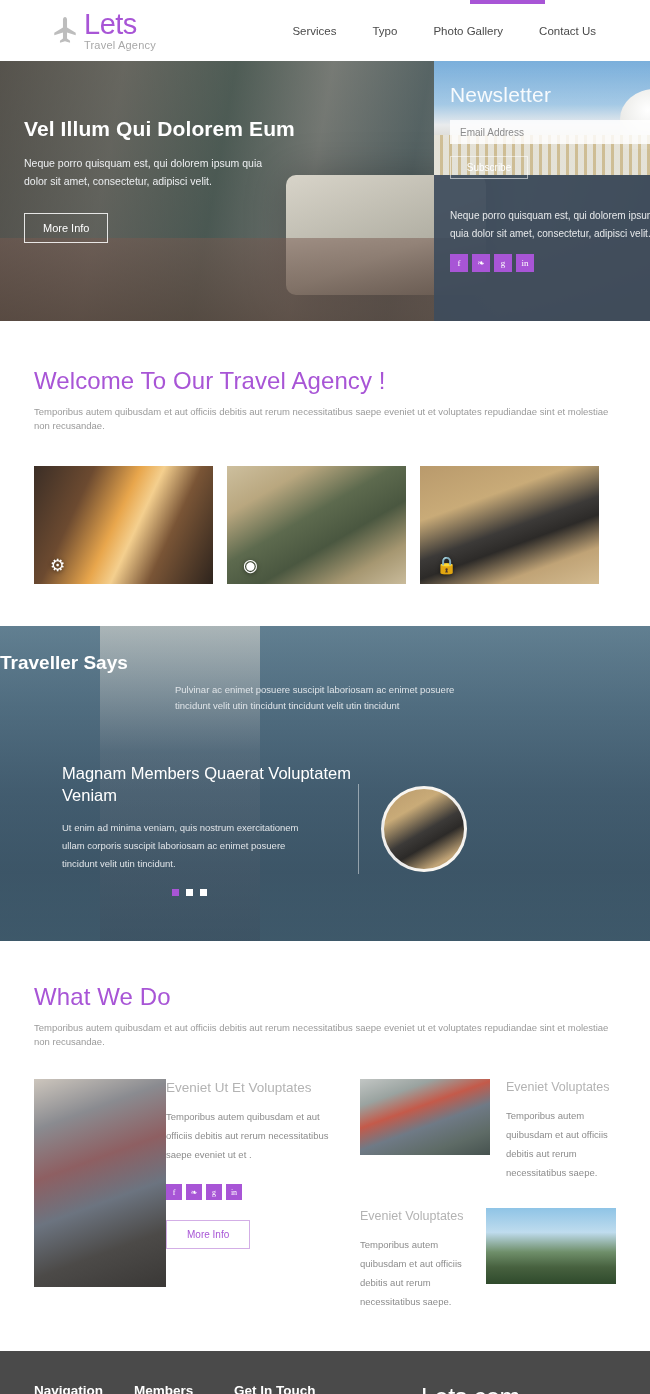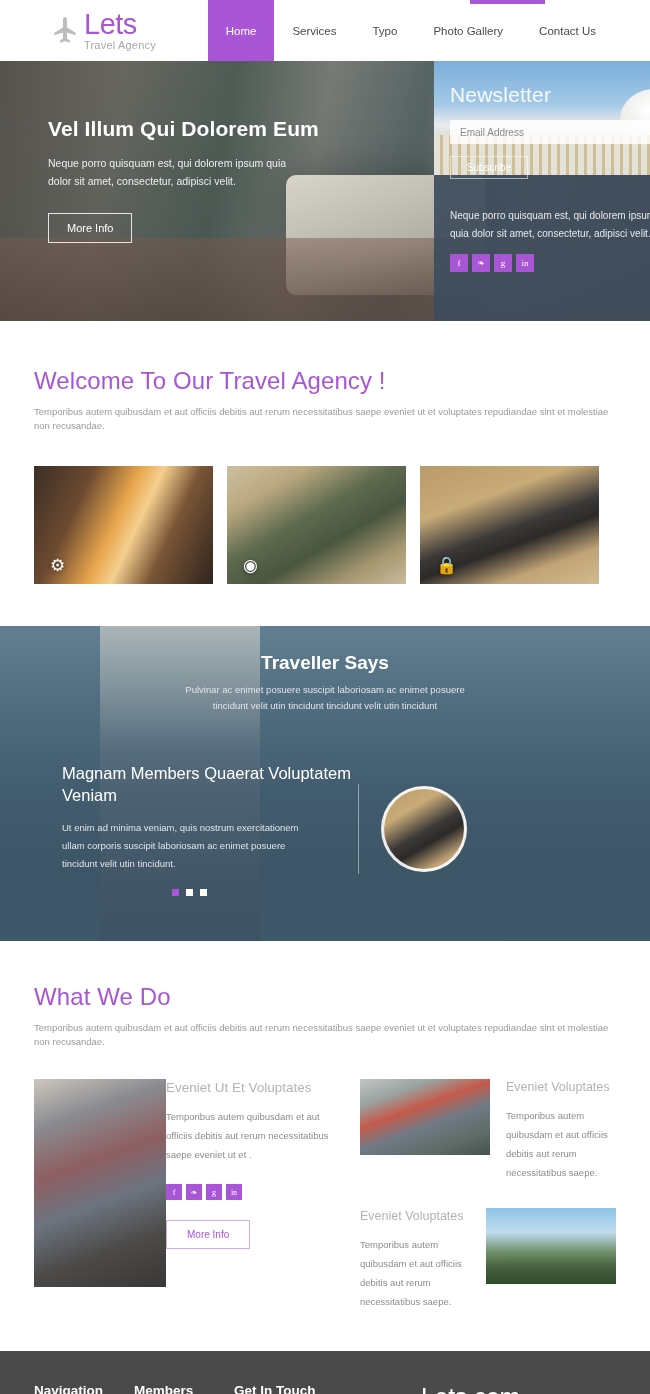--- a/index.html
+++ b/index.html
@@ -80,21 +80,21 @@
     box-shadow: 0 0 40px rgba(0,0,0,.25);
     filter: blur(0.4px);
   }
   .hero-photo::after{
     content:""; position:absolute; left:0; top:68%;
     width:100%; height:32%;
     background: linear-gradient(180deg, rgba(120,90,80,.5), rgba(90,70,60,.7));
   }
   .hero-inner {
     position: absolute;
-    left: 48px; top: 56px;
+    left: 24px; top: 56px;
     width: 330px;
     color: #fff;
   }
   .hero-title {
     font-size: 21px; font-weight: 700; letter-spacing: .1px;
     margin-bottom: 13px;
   }
   .hero-desc {
     font-size: 10.5px; line-height: 1.75; color: #eceef0;
     max-width: 260px;
@@ -223,21 +223,21 @@
     position: absolute; inset: 0;
     background:
       linear-gradient(180deg, rgba(60,84,100,.55), rgba(58,80,96,.65)),
       linear-gradient(180deg,#8fb4c8 0%, #6b8fa6 26%, #4e6d84 52%, #3f5d72 78%, #45687c 100%);
   }
   .testi-bg::before{
     content:""; position:absolute; left:100px; top:0;
     width:160px; height:315px;
     background: linear-gradient(180deg, rgba(230,225,215,.55), rgba(120,130,140,.25) 40%, rgba(60,75,90,.35));
   }
-  .testi-head { position: relative; text-align: center; padding-top: 26px; color: #fff; }
+  .testi-head { position: relative; padding-top: 26px; color: #fff; }
   .testi-title { font-size: 19px; font-weight: 700; }
   .testi-subtitle {
     font-size: 9.5px; line-height: 1.7; color: #dfe4e8;
     margin: 8px auto 0; max-width: 300px;
   }
   .testi-body {
     position: relative;
     display: flex; align-items: center;
     padding: 48px 40px 0 62px;
   }
@@ -322,21 +322,20 @@
         <svg class="plane-icon" viewBox="0 0 24 28">
           <path fill="#bdbdbd" d="M12 1c1.1 0 1.9 1.2 1.9 2.6v7.1l8.1 4.9v2.4l-8.1-2.6v5.6l2.8 2.1v1.9L12 23.6l-4.7 1.4v-1.9l2.8-2.1v-5.6L2 18v-2.4l8.1-4.9V3.6C10.1 2.2 10.9 1 12 1z"></path>
         </svg>
       </span>
       <span class="brand-text">
         <span class="brand-name">Lets</span>
         <span class="brand-sub">Travel Agency</span>
       </span>
     </div>
     <div class="nav">
-      <div class="nav-item active">Home</div>
       <div class="nav-item">Services</div>
       <div class="nav-item">Typo</div>
       <div class="nav-item">Photo Gallery</div>
       <div class="nav-item">Contact Us</div>
       <div class="nav-spacer"></div>
     </div>
   </div>
 
   <div class="hero">
     <div class="hero-photo"></div>

